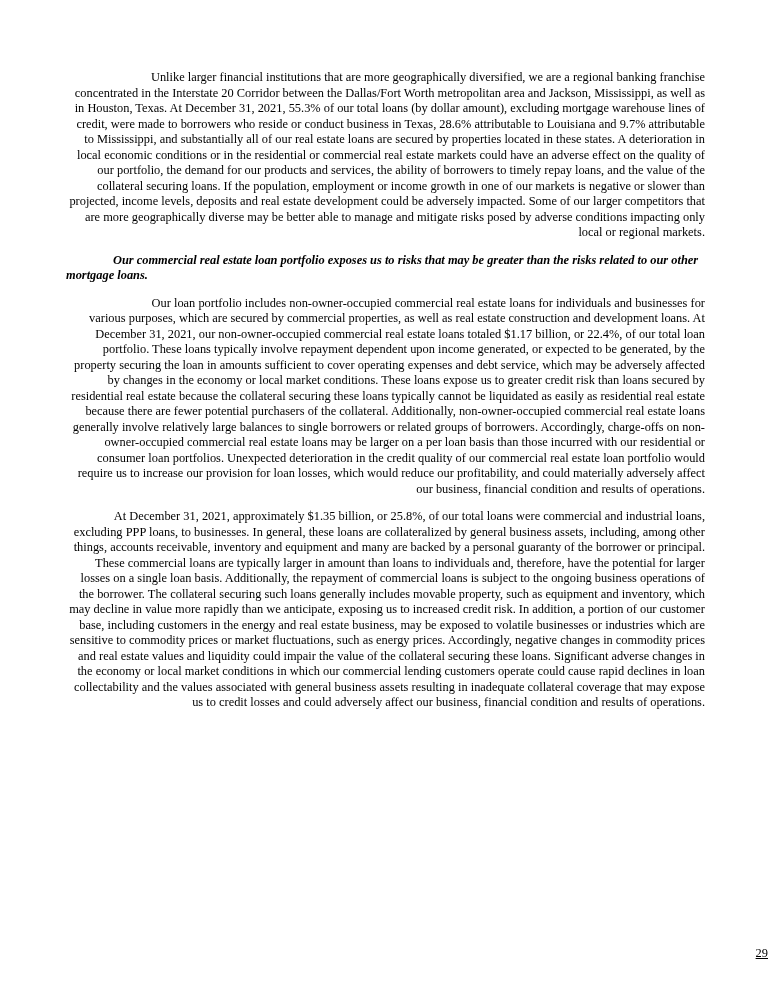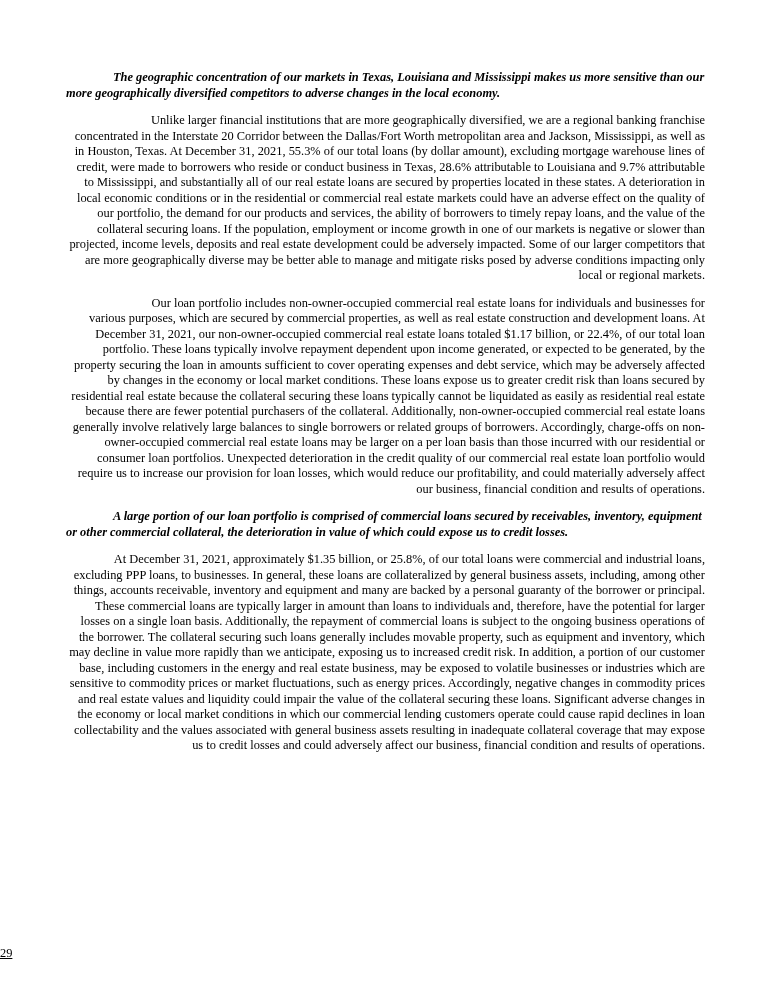--- a/index.html
+++ b/index.html
@@ -35,43 +35,42 @@
   .doc-paragraph {
     text-indent: 47px;
     margin: 0 0 12px 0;
     text-align: right;
   }
   .page-number {
     position: absolute;
     top: 946px;
     left: 0;
     width: 768px;
-    text-align: left;
+    text-align: right;
     font-family: "Liberation Serif", "DejaVu Serif", serif;
     font-size: 12.4px;
     color: #000000;
     text-decoration: underline;
   }
 </style>
 </head>
 <body>
 
 <div class="page">
   <div class="content">
 
     <div class="section">
-      <p class="doc-heading">The geographic concentration of our markets in Texas, Louisiana and Mississippi makes us more sensitive than our more geographically diversified competitors to adverse changes in the local economy.</p>
       <p class="doc-paragraph">Unlike larger financial institutions that are more geographically diversified, we are a regional banking franchise concentrated in the Interstate 20 Corridor between the Dallas/Fort Worth metropolitan area and Jackson, Mississippi, as well as in Houston, Texas. At December 31, 2021, 55.3% of our total loans (by dollar amount), excluding mortgage warehouse lines of credit, were made to borrowers who reside or conduct business in Texas, 28.6% attributable to Louisiana and 9.7% attributable to Mississippi, and substantially all of our real estate loans are secured by properties located in these states. A deterioration in local economic conditions or in the residential or commercial real estate markets could have an adverse effect on the quality of our portfolio, the demand for our products and services, the ability of borrowers to timely repay loans, and the value of the collateral securing loans. If the population, employment or income growth in one of our markets is negative or slower than projected, income levels, deposits and real estate development could be adversely impacted. Some of our larger competitors that are more geographically diverse may be better able to manage and mitigate risks posed by adverse conditions impacting only local or regional markets.</p>
     </div>
 
     <div class="section">
+      <p class="doc-heading">Our commercial real estate loan portfolio exposes us to risks that may be greater than the risks related to our other mortgage loans.</p>
       <p class="doc-paragraph">Our loan portfolio includes non-owner-occupied commercial real estate loans for individuals and businesses for various purposes, which are secured by commercial properties, as well as real estate construction and development loans. At December 31, 2021, our non-owner-occupied commercial real estate loans totaled $1.17 billion, or 22.4%, of our total loan portfolio. These loans typically involve repayment dependent upon income generated, or expected to be generated, by the property securing the loan in amounts sufficient to cover operating expenses and debt service, which may be adversely affected by changes in the economy or local market conditions. These loans expose us to greater credit risk than loans secured by residential real estate because the collateral securing these loans typically cannot be liquidated as easily as residential real estate because there are fewer potential purchasers of the collateral. Additionally, non-owner-occupied commercial real estate loans generally involve relatively large balances to single borrowers or related groups of borrowers. Accordingly, charge-offs on non-owner-occupied commercial real estate loans may be larger on a per loan basis than those incurred with our residential or consumer loan portfolios. Unexpected deterioration in the credit quality of our commercial real estate loan portfolio would require us to increase our provision for loan losses, which would reduce our profitability, and could materially adversely affect our business, financial condition and results of operations.</p>
     </div>
 
     <div class="section">
-      <p class="doc-heading">A large portion of our loan portfolio is comprised of commercial loans secured by receivables, inventory, equipment or other commercial collateral, the deterioration in value of which could expose us to credit losses.</p>
       <p class="doc-paragraph">At December 31, 2021, approximately $1.35 billion, or 25.8%, of our total loans were commercial and industrial loans, excluding PPP loans, to businesses. In general, these loans are collateralized by general business assets, including, among other things, accounts receivable, inventory and equipment and many are backed by a personal guaranty of the borrower or principal. These commercial loans are typically larger in amount than loans to individuals and, therefore, have the potential for larger losses on a single loan basis. Additionally, the repayment of commercial loans is subject to the ongoing business operations of the borrower. The collateral securing such loans generally includes movable property, such as equipment and inventory, which may decline in value more rapidly than we anticipate, exposing us to increased credit risk. In addition, a portion of our customer base, including customers in the energy and real estate business, may be exposed to volatile businesses or industries which are sensitive to commodity prices or market fluctuations, such as energy prices. Accordingly, negative changes in commodity prices and real estate values and liquidity could impair the value of the collateral securing these loans. Significant adverse changes in the economy or local market conditions in which our commercial lending customers operate could cause rapid declines in loan collectability and the values associated with general business assets resulting in inadequate collateral coverage that may expose us to credit losses and could adversely affect our business, financial condition and results of operations.</p>
     </div>
 
   </div>
 
   <div class="page-number">29</div>
 </div>
 
 </body></html>

